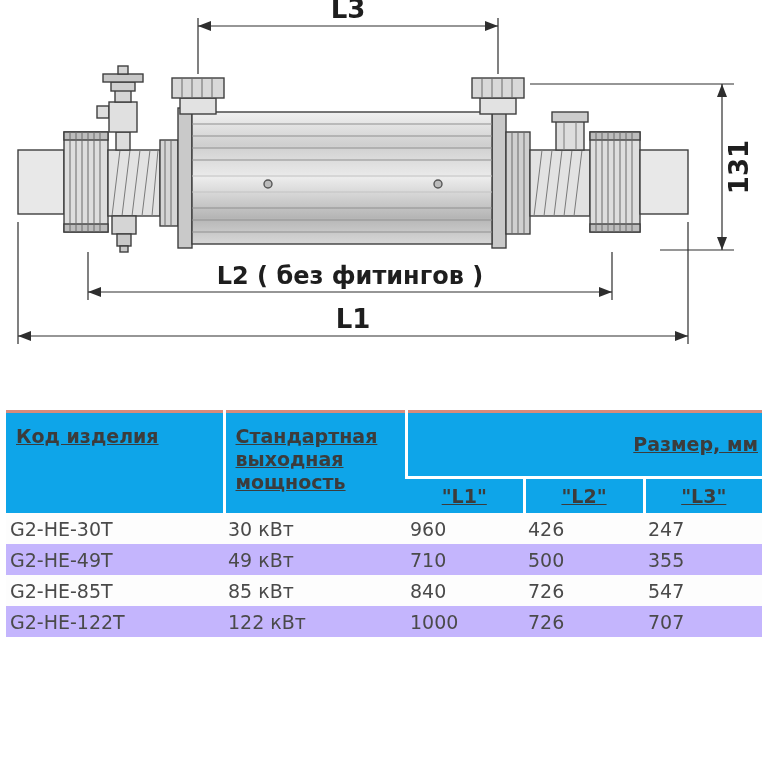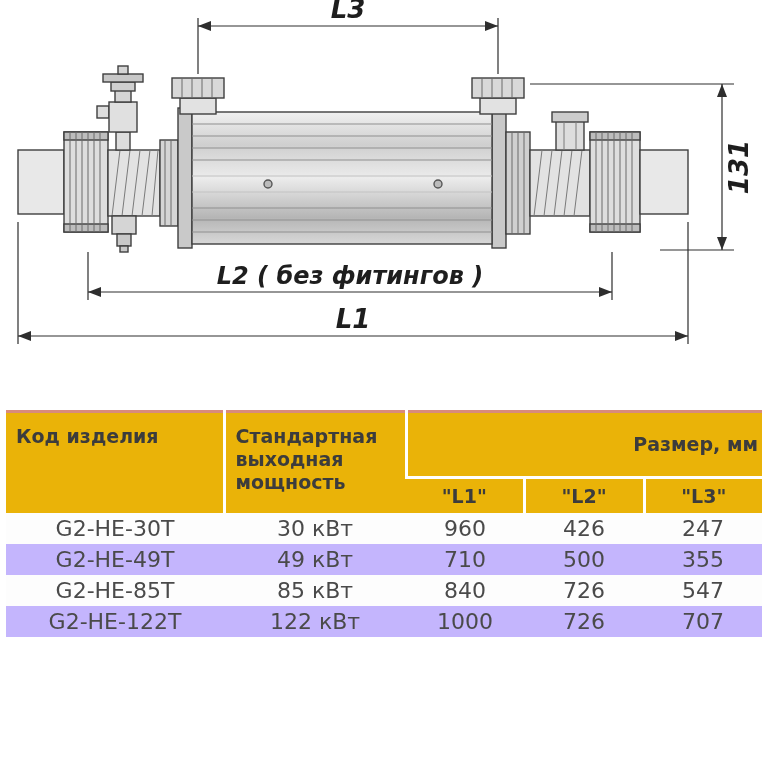--- a/index.html
+++ b/index.html
@@ -1,32 +1,32 @@
 <!DOCTYPE html>
 <html><head>
 <meta charset="utf-8">
 <style>
   html,body{margin:0;padding:0;background:#ffffff;}
   body{width:768px;height:768px;font-family:"DejaVu Sans","Liberation Sans",sans-serif;color:#3d3d3d;}
   .page{width:768px;height:768px;overflow:hidden;background:#fff;}
 
-  .drawing{width:656px;height:402px;font-style:italic;}
+  .drawing{width:656px;height:402px;}
   svg{display:block;}
   svg text{font-family:"DejaVu Sans","Liberation Sans",sans-serif;font-weight:bold;fill:#1e1e1e;}
 
   .spec-table{border-collapse:collapse;width:756px;margin:8px 6px 0 6px;table-layout:fixed;
               border-top:3px solid #d88b7c;}
-  .spec-table th{background:#eab308;font-weight:bold;font-size:19px;color:#3c3c3c;line-height:1.2;}
+  .spec-table th{background:#0ea5e9;font-weight:bold;font-size:19px;color:#3c3c3c;line-height:1.2;text-decoration:underline;}
   .spec-table th,.spec-table td{padding:2px 4px;}
   .spec-table th + th{border-left:3px solid #ffffff;}
   .spec-table .size-head{border-bottom:3px solid #ffffff;text-align:right;vertical-align:middle;}
   .spec-table .code-head,.spec-table .power-head{text-align:left;vertical-align:top;padding-top:12px;padding-left:10px;}
   .spec-table .sub-head{text-align:center;height:30px;}
   .spec-table thead tr.main-row{height:66px;}
-  .spec-table td{font-size:22px;color:#4a4a4a;text-align:center;height:27px;}
+  .spec-table td{font-size:19px;color:#4a4a4a;height:27px;}
   .spec-table tbody tr.alt{background:#c4b5fd;}
   .spec-table tbody tr.plain{background:#fdfdfd;}
 </style>
 </head>
 <body>
 
 <div class="page">
 
   <div class="drawing">
     <svg width="768" height="402" viewBox="0 0 768 402">

